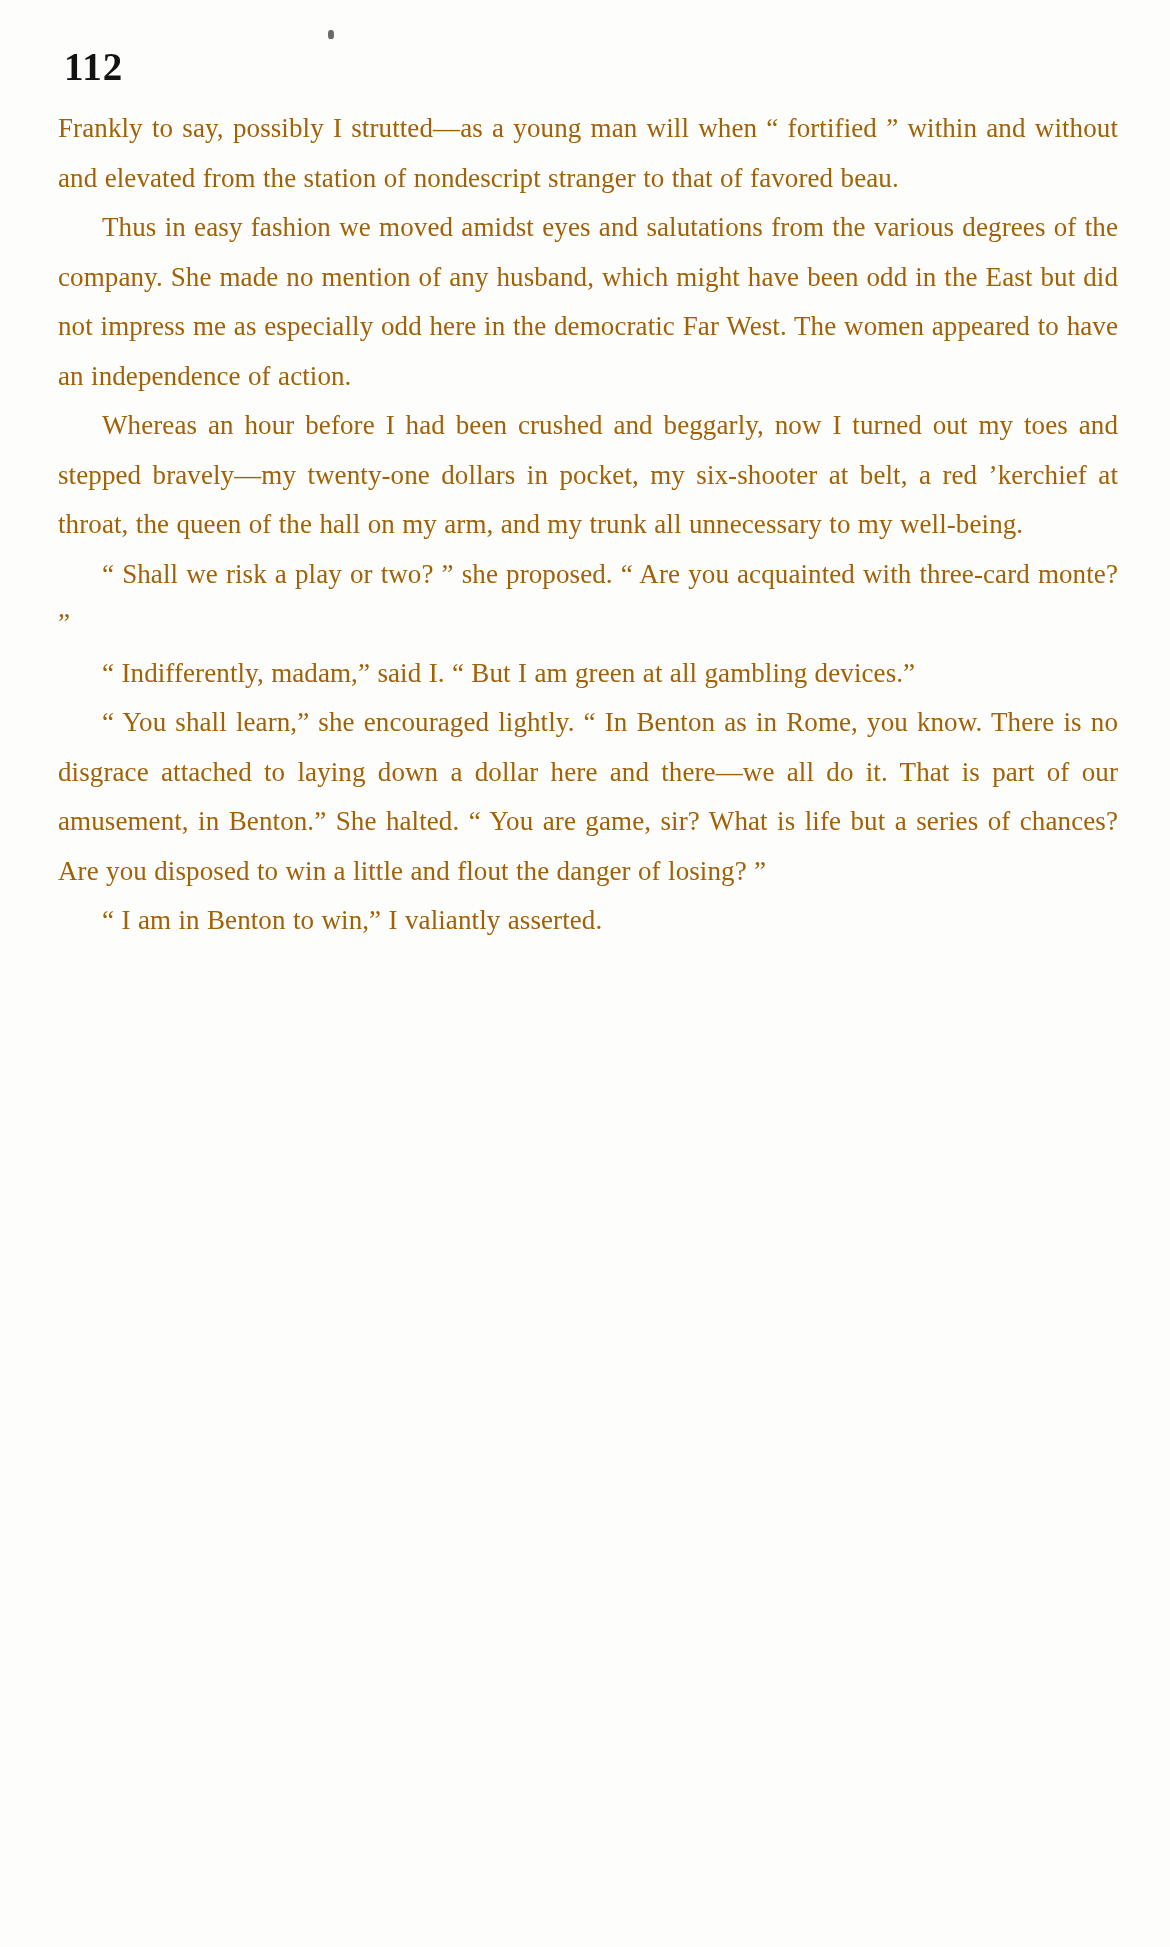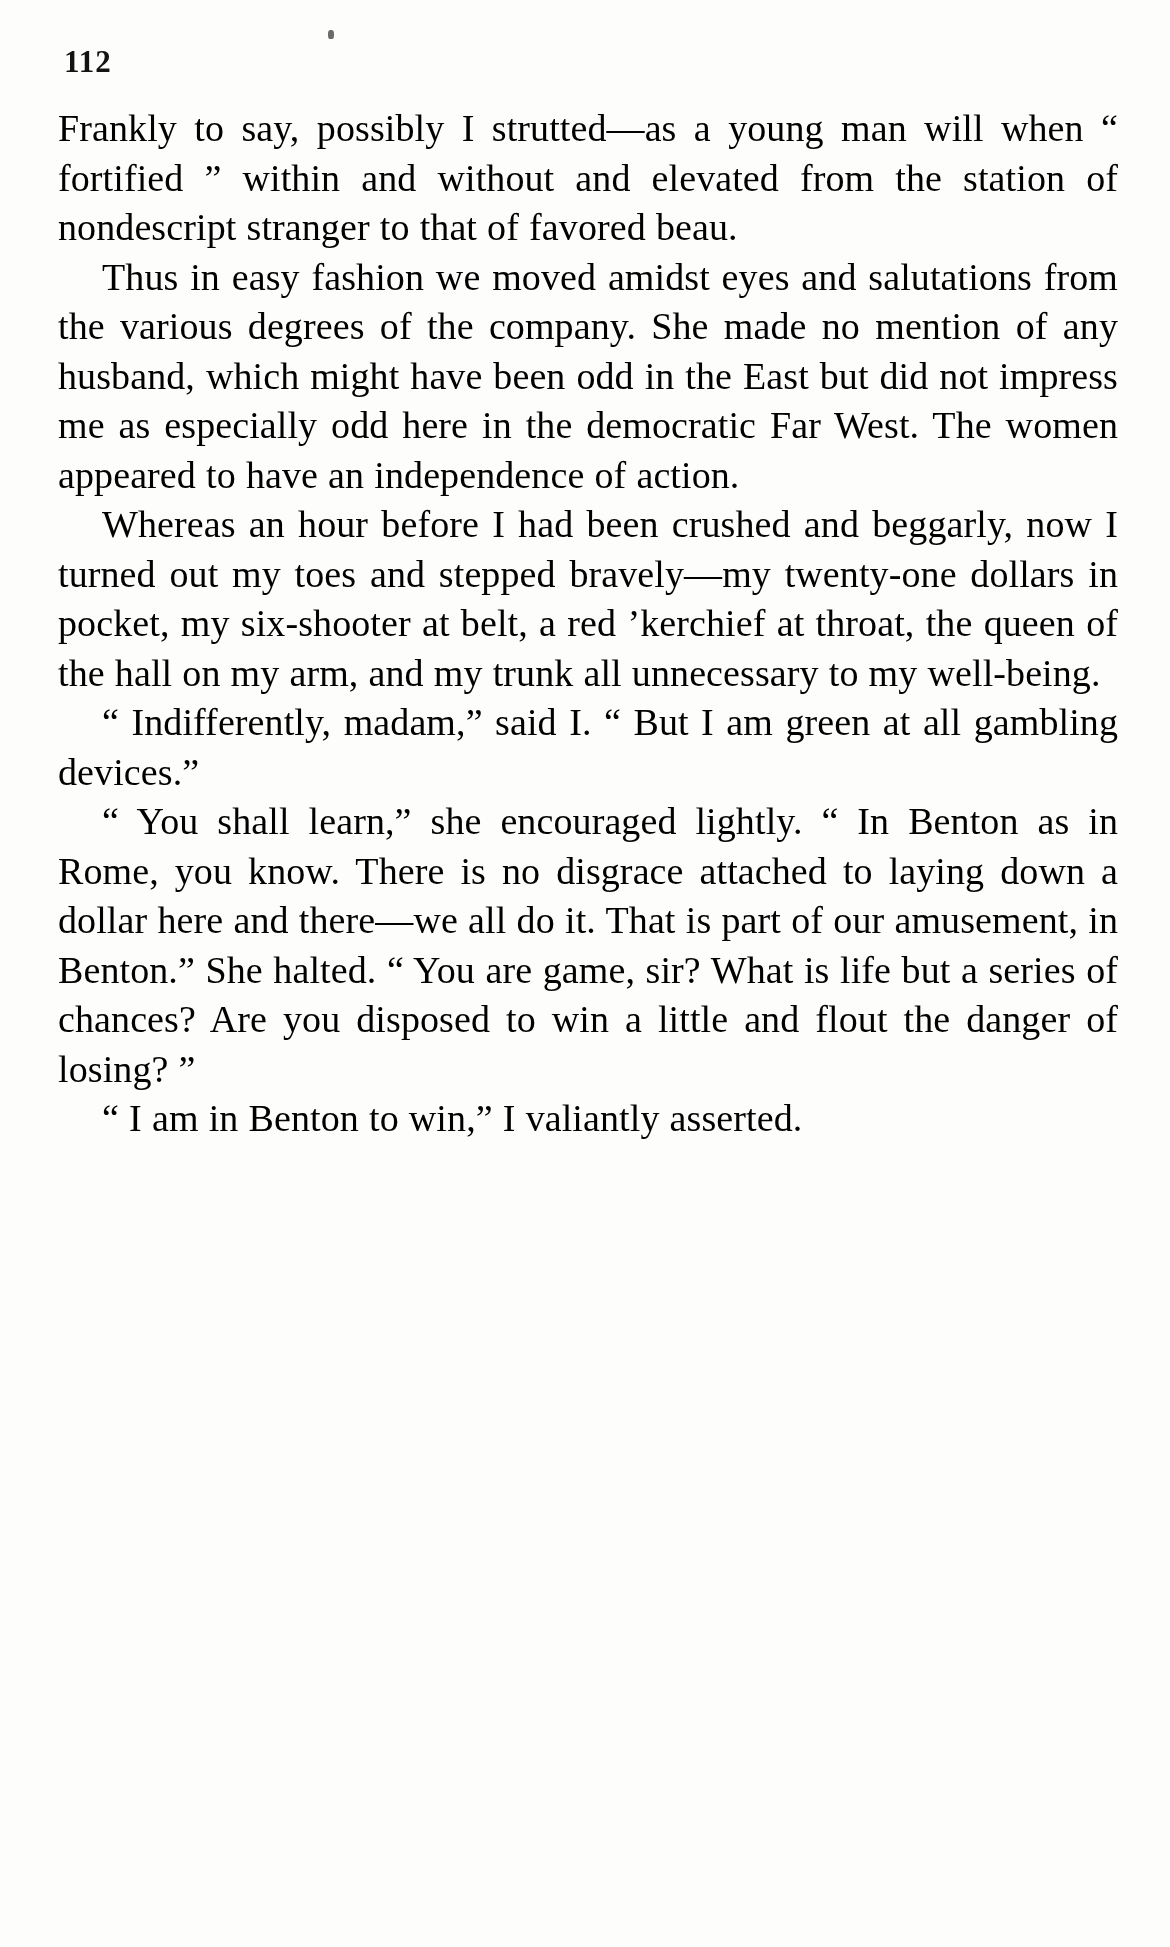--- a/index.html
+++ b/index.html
@@ -32,21 +32,21 @@
   
   .running-head {
     position: relative;
     height: 70px;
     margin-bottom: 14px;
   }
   .folio {
     position: absolute;
     left: 6px;
     top: 24px;
-    font-size: 31px;
+    font-size: 39px;
     letter-spacing: 1px;
     font-weight: 700;
     color: #131313;
     font-variant: small-caps;
   }
   .head-title {
     position: absolute;
     left: 0;
     top: 18px;
     width: 1060px;
@@ -61,25 +61,25 @@
     left: 270px;
     top: 10px;
     width: 6px;
     height: 9px;
     background: #3a3a3a;
     border-radius: 40%;
     opacity: .75;
   }
   
   .body-text {
-    font-size: 38px;
+    font-size: 27px;
     line-height: 49.5px;
     text-align: justify;
     text-justify: inter-word;
-    color: #000000;
+    color: #a16207;
     -webkit-font-smoothing: antialiased;
   }
   .body-text p {
     margin: 0;
     text-indent: 44px;
   }
   .body-text p.no-indent {
     text-indent: 0;
   }
   
@@ -96,19 +96,20 @@
 
     <div class="running-head">
       <div class="speck"></div>
       <div class="folio">112</div>
     </div>
 
     <div class="body-text">
       <p class="no-indent">Frankly to say, possibly I strutted—as a young man will when “ fortified ” within and without and elevated from the station of nondescript stranger to that of favored beau.</p>
       <p>Thus in easy fashion we moved amidst eyes and salutations from the various degrees of the company. She made no mention of any husband, which might have been odd in the East but did not impress me as especially odd here in the democratic Far West.  The women appeared to have an independence of action.</p>
       <p>Whereas an hour before I had been crushed and beggarly, now I turned out my toes and stepped bravely—my twenty-one dollars in pocket, my six-shooter at belt, a red ’kerchief at throat, the queen of the hall on my arm, and my trunk all unnecessary to my well-being.</p>
+      <p>“ Shall we risk a play or two? ” she proposed. “ Are you acquainted with three-card monte? ”</p>
       <p>“ Indifferently, madam,” said I.  “ But I am green at all gambling devices.”</p>
       <p>“ You shall learn,” she encouraged lightly.  “ In Benton as in Rome, you know.  There is no disgrace attached to laying down a dollar here and there—we all do it.  That is part of our amusement, in Benton.” She halted.  “ You are game, sir?  What is life but a series of chances?  Are you disposed to win a little and flout the danger of losing? ”</p>
       <p>“ I am in Benton to win,” I valiantly asserted.</p>
     </div>
 
   </div>
 </div>
 
 </body></html>

